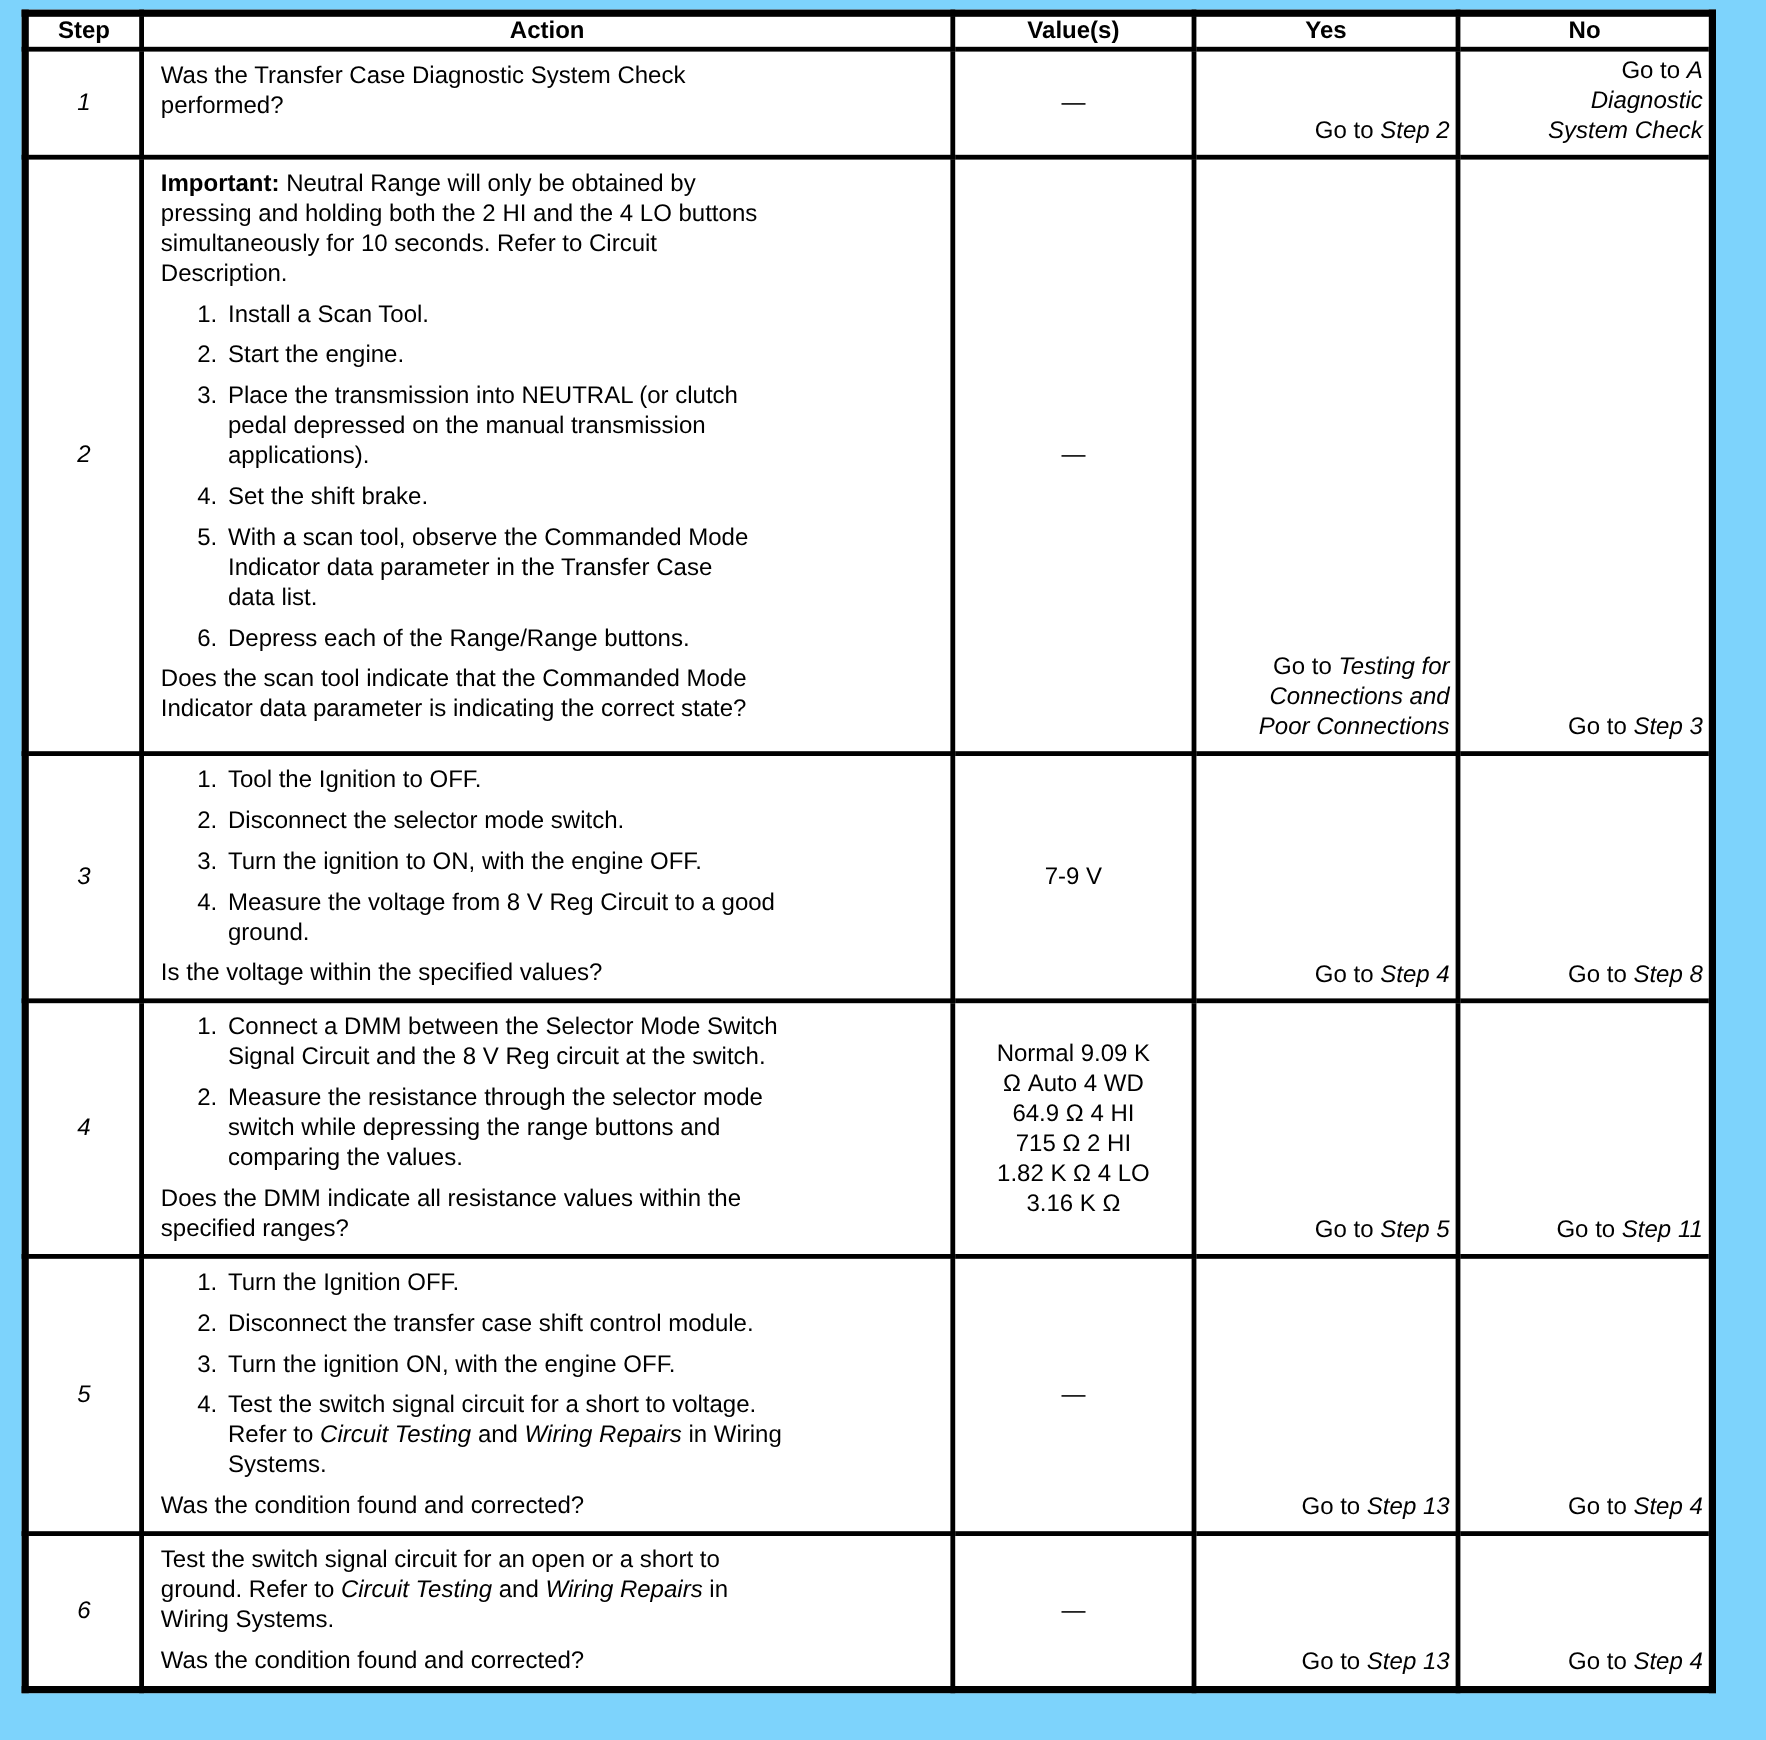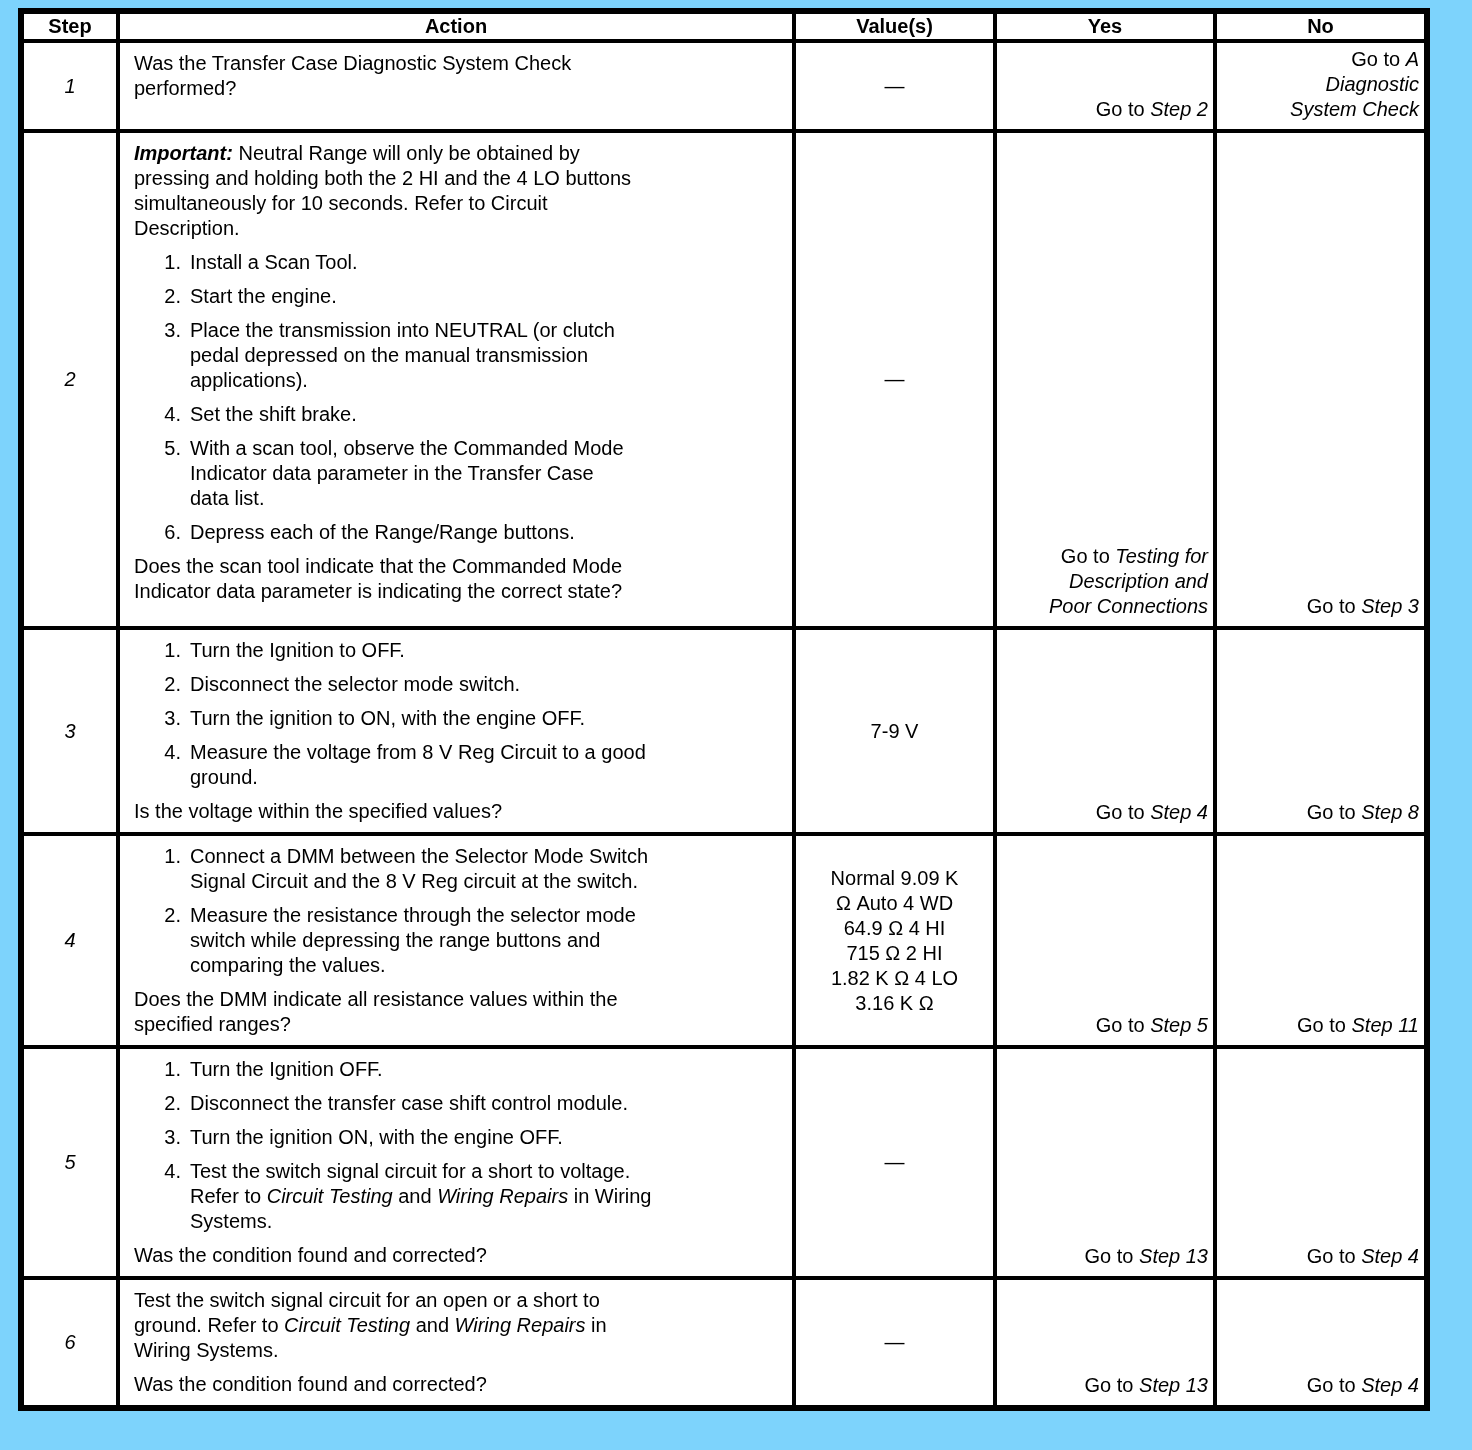--- a/index.html
+++ b/index.html
@@ -72,21 +72,21 @@
     text-align: right;
     vertical-align: bottom;
     padding: 4px 5px 7px 5px;
   }
   .blk { margin-top: 9px; }
   .blk:first-child { margin-top: 0; }
   .item { display: flex; }
   .inum { width: 47px; min-width: 47px; text-align: right; margin-right: 9px; }
   .itext { flex: 1; }
   .it { font-style: italic; }
-  .bd { font-weight: bold; font-style: italic; }
+  .bd { font-weight: bold; }
 </style>
 </head>
 <body>
 
 <div class="page">
   <table class="diag">
     <colgroup>
       <col style="width:97px">
       <col style="width:676px">
       <col style="width:201px">
@@ -145,32 +145,32 @@
             <div class="blk item">
               <span class="inum">6.</span>
               <span class="itext">Depress each of the Range/Range buttons.</span>
             </div>
             <div class="blk">Does the scan tool indicate that the Commanded Mode<br>Indicator data parameter is indicating the correct state?</div>
           </td>
           <td class="c-value">
             <div>—</div>
           </td>
           <td class="c-yes">
-            <div>Go to <span class="it">Testing for</span><br><span class="it">Description and</span><br><span class="it">Poor Connections</span></div>
+            <div>Go to <span class="it">Testing for</span><br><span class="it">Connections and</span><br><span class="it">Poor Connections</span></div>
           </td>
           <td class="c-no">
             <div>Go to <span class="it">Step 3</span></div>
           </td>
         </tr>
         <tr class="r3">
           <td class="c-step">3</td>
           <td class="c-action">
             <div class="blk item">
               <span class="inum">1.</span>
-              <span class="itext">Turn the Ignition to OFF.</span>
+              <span class="itext">Tool the Ignition to OFF.</span>
             </div>
             <div class="blk item">
               <span class="inum">2.</span>
               <span class="itext">Disconnect the selector mode switch.</span>
             </div>
             <div class="blk item">
               <span class="inum">3.</span>
               <span class="itext">Turn the ignition to ON, with the engine OFF.</span>
             </div>
             <div class="blk item">

